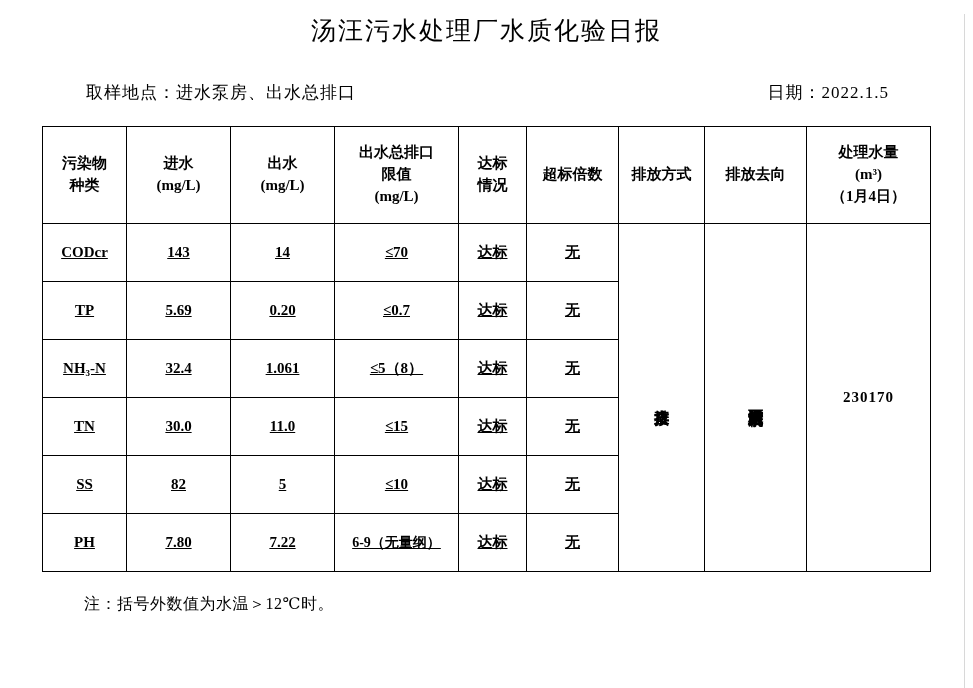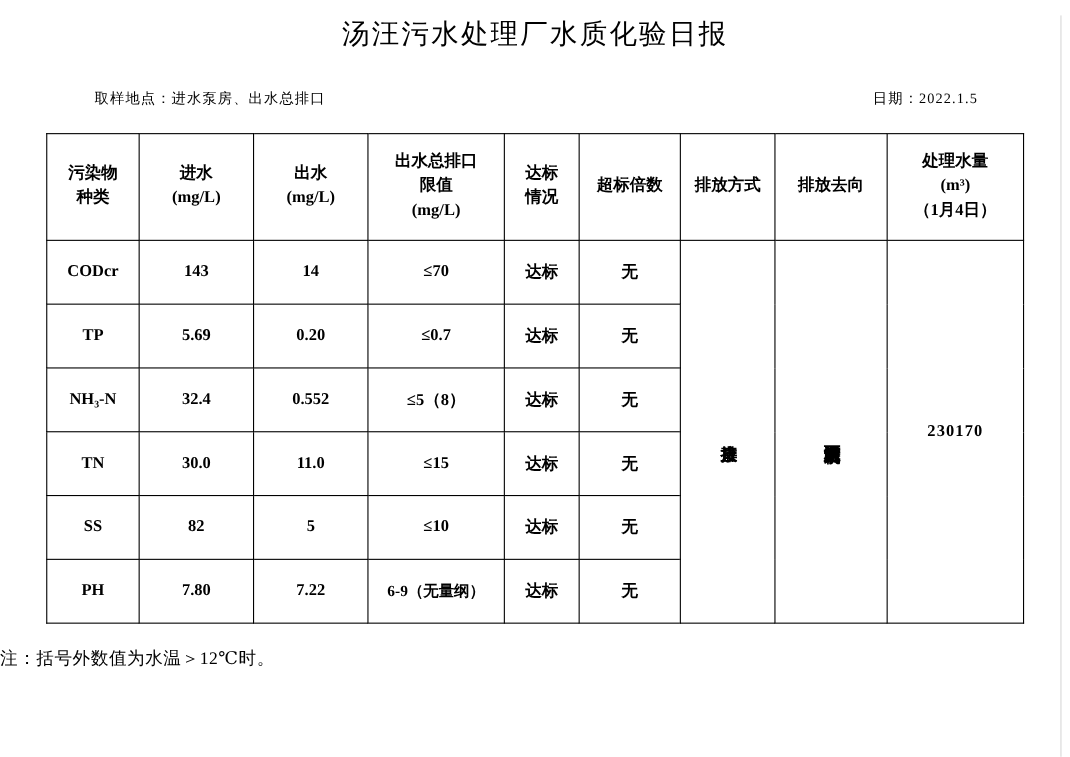--- a/index.html
+++ b/index.html
@@ -37,21 +37,21 @@
     letter-spacing: 2px;
     margin-top: 14px;
   }
   .meta-row {
     margin-top: 34px;
     padding-left: 86px;
     padding-right: 84px;
     display: flex;
     justify-content: space-between;
     align-items: center;
-    font-size: 13px;
+    font-size: 17px;
   }
   .meta-left {
     letter-spacing: 1px;
   }
   .meta-right {
     letter-spacing: 1px;
   }
   table.report {
     margin: 22px auto 0 auto;
     border-collapse: collapse;
@@ -67,38 +67,40 @@
     font-weight: bold;
     padding: 0;
   }
   table.report th {
     height: 96px;
     line-height: 1.45;
     font-size: 15px;
   }
   table.report td.datacell {
     height: 57px;
+    text-decoration: underline;
   }
   .hdr-line {
     display: block;
   }
   .mono {
     font-family: "Liberation Serif", "DejaVu Serif", serif;
   }
   .vert-cell {
     line-height: 1.75;
     font-size: 16px;
   }
   .big-number {
     font-size: 27px;
     font-weight: normal;
     letter-spacing: 1px;
   }
   .note {
     margin-top: 22px;
+    padding-left: 84px;
     font-size: 16px;
     letter-spacing: 0.5px;
   }
 </style>
 </head>
 <body>
 
 <div class="page">
 
   <div class="right-edge"></div>
@@ -177,21 +179,21 @@
         <td class="datacell">TP</td>
         <td class="datacell">5.69</td>
         <td class="datacell">0.20</td>
         <td class="datacell">≤0.7</td>
         <td class="datacell">达标</td>
         <td class="datacell">无</td>
       </tr>
       <tr>
         <td class="datacell">NH₃-N</td>
         <td class="datacell">32.4</td>
-        <td class="datacell">0.552</td>
+        <td class="datacell">1.061</td>
         <td class="datacell">≤5（8）</td>
         <td class="datacell">达标</td>
         <td class="datacell">无</td>
       </tr>
       <tr>
         <td class="datacell">TN</td>
         <td class="datacell">30.0</td>
         <td class="datacell">11.0</td>
         <td class="datacell">≤15</td>
         <td class="datacell">达标</td>

